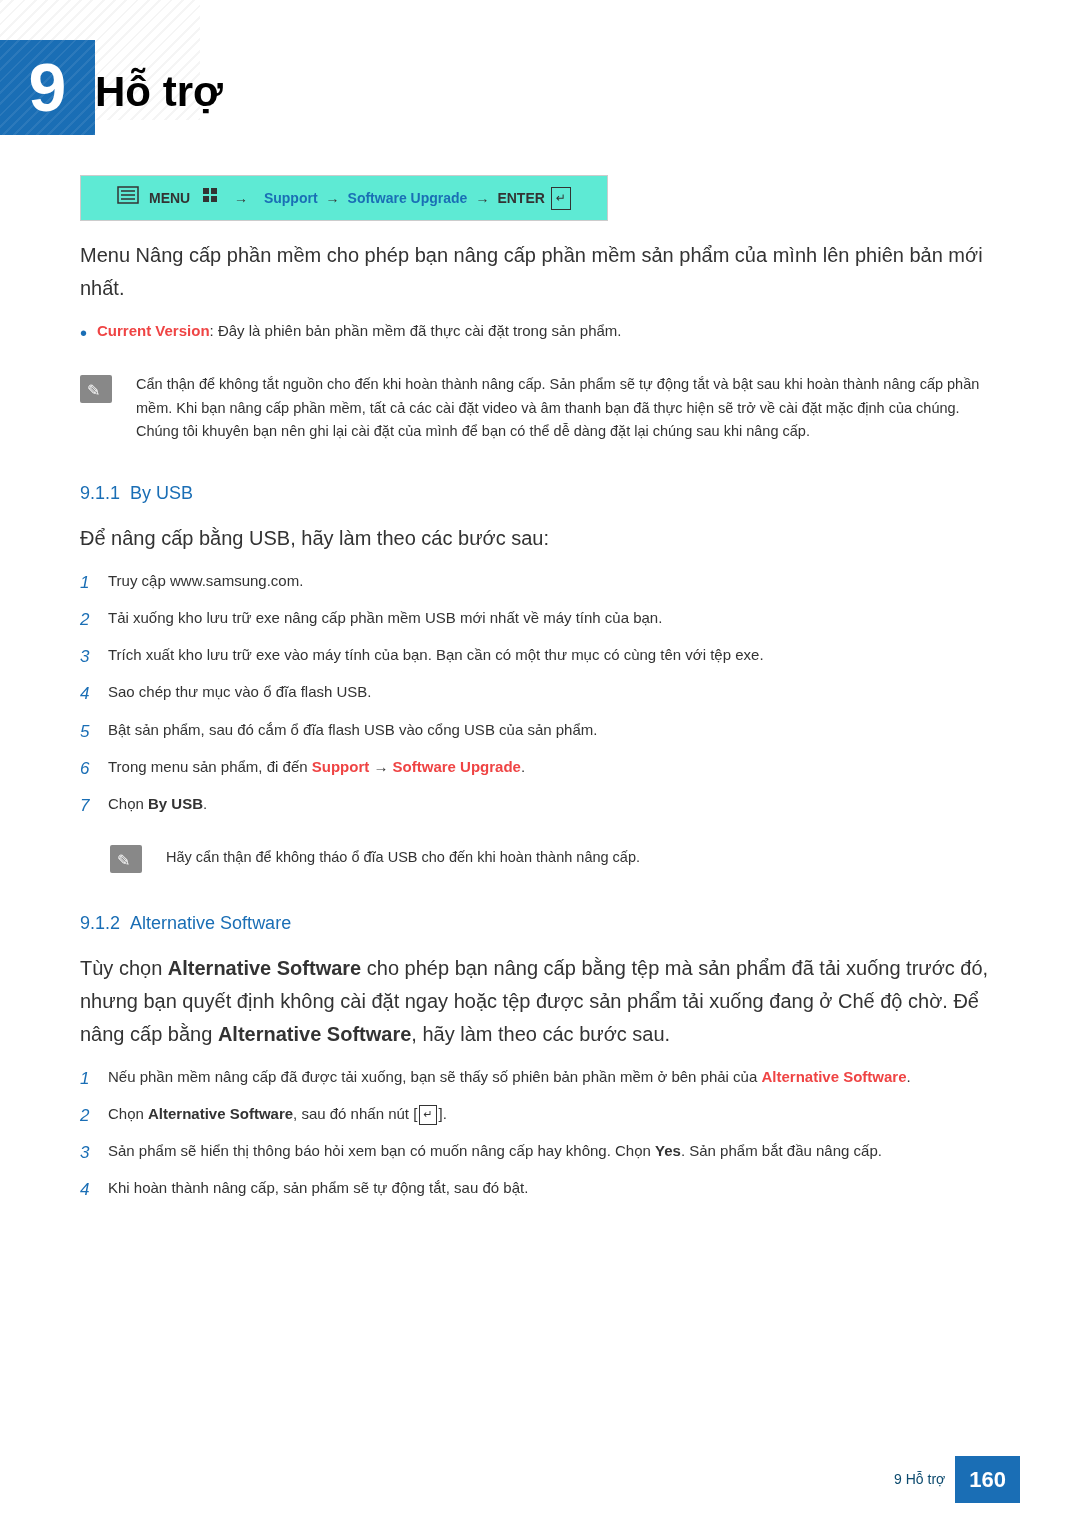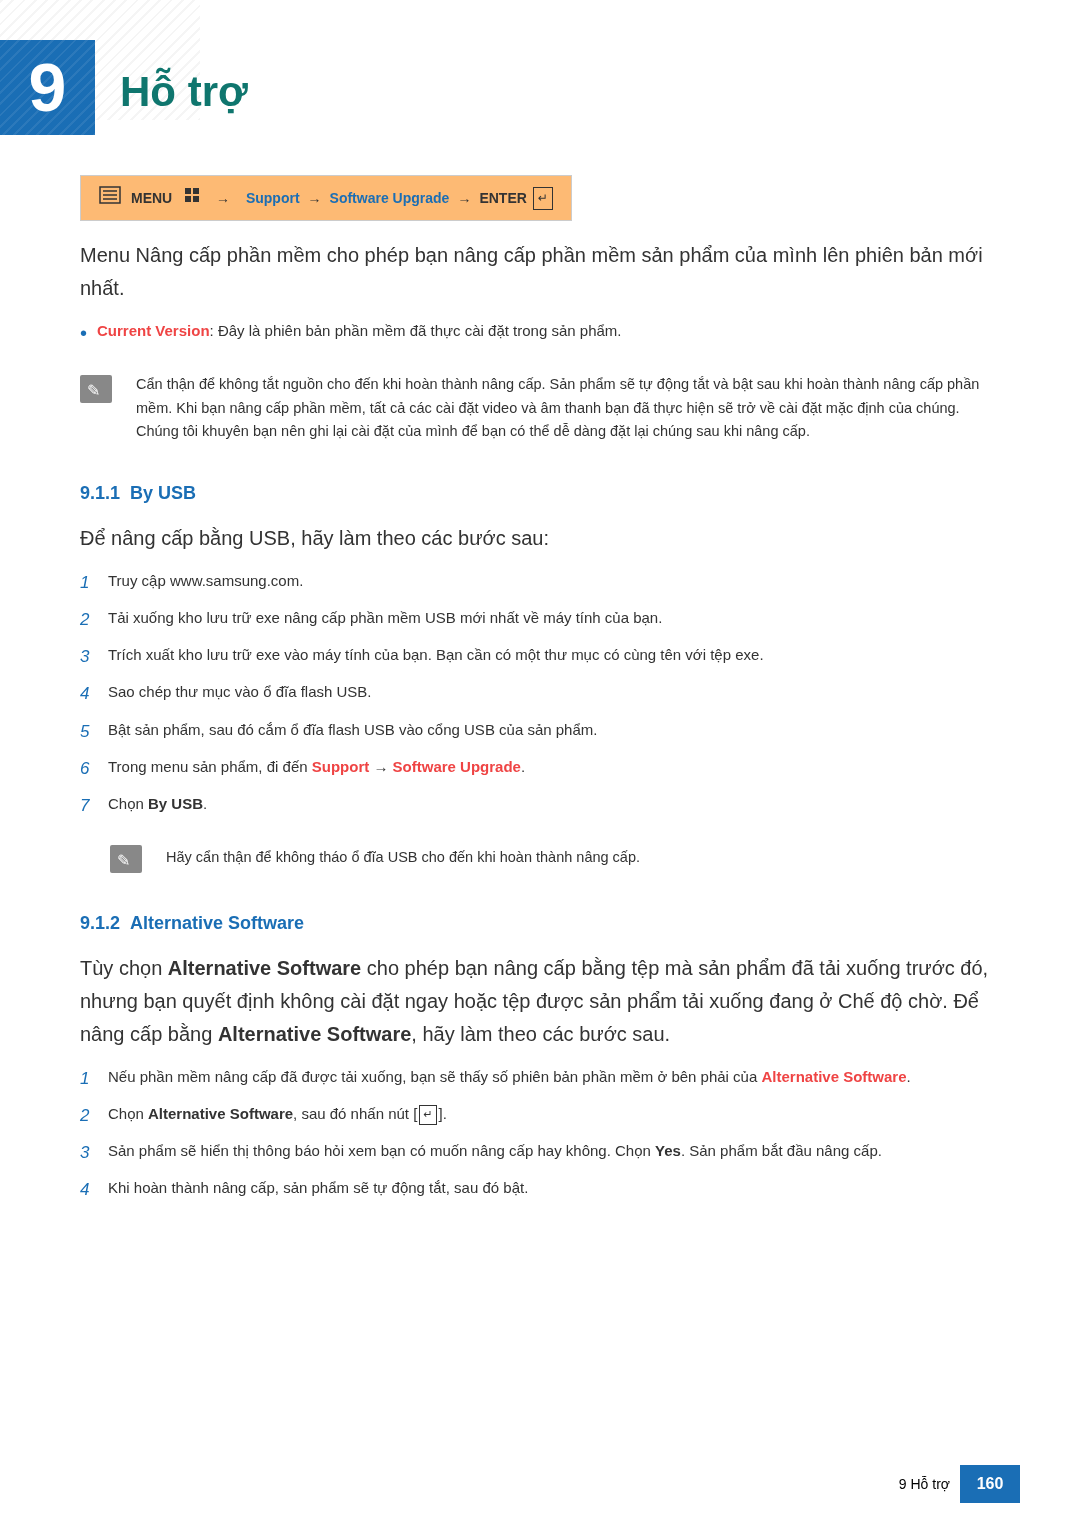--- a/index.html
+++ b/index.html
@@ -45,22 +45,21 @@
         -45deg,
         rgba(255,255,255,0.08) 0px,
         rgba(255,255,255,0.08) 2px,
         transparent 2px,
         transparent 8px
       );
     }
     .chapter-title {
       font-size: 42px;
       font-weight: bold;
-      color: #0f766e;
-      padding-left: 25px;
+      color: #000000;
       padding-top: 18px;
     }
 
     
     .diagonal-bg {
       position: absolute;
       top: 0;
       left: 0;
       width: 200px;
       height: 120px;
@@ -90,26 +89,26 @@
       font-size: 26px;
       font-weight: bold;
       color: #1a6eb5;
       margin-bottom: 22px;
       margin-top: 30px;
     }
 
     
     .menu-path {
       border: 1px solid #ccc;
-      padding: 10px 18px;
+      padding: 10px 36px;
       display: inline-flex;
       align-items: center;
       margin-bottom: 18px;
       font-size: 14px;
-      background: #fdba74;
+      background: #5eead4;
       gap: 4px;
     }
     .menu-path .enter-icon {
       display: inline-block;
       border: 1px solid #333;
       padding: 1px 4px;
       font-size: 12px;
       margin-left: 2px;
     }
     .menu-path .arrow {
@@ -177,21 +176,21 @@
     }
     .note-text {
       font-size: 14.5px;
       line-height: 1.6;
       color: #333;
     }
 
     
     .subsection-title {
       font-size: 18px;
-      font-weight: bold;
+      font-weight: normal;
       color: #1a6eb5;
       margin-top: 36px;
       margin-bottom: 14px;
     }
 
     
     .numbered-list {
       list-style: none;
       margin: 10px 0 14px 0;
     }
@@ -218,26 +217,26 @@
     .page-footer {
       position: absolute;
       bottom: 24px;
       right: 60px;
       display: flex;
       align-items: center;
       gap: 10px;
       font-size: 14px;
     }
     .page-footer-text {
-      color: #000000;
+      color: #0c4a6e;
     }
     .page-number-box {
       background: #1a6eb5;
       color: white;
-      font-size: 16px;
+      font-size: 22px;
       font-weight: bold;
       padding: 6px 14px;
       min-width: 60px;
       text-align: center;
     }
 
     .inline-enter {
       display: inline-block;
       border: 1px solid #333;
       padding: 0px 3px;

